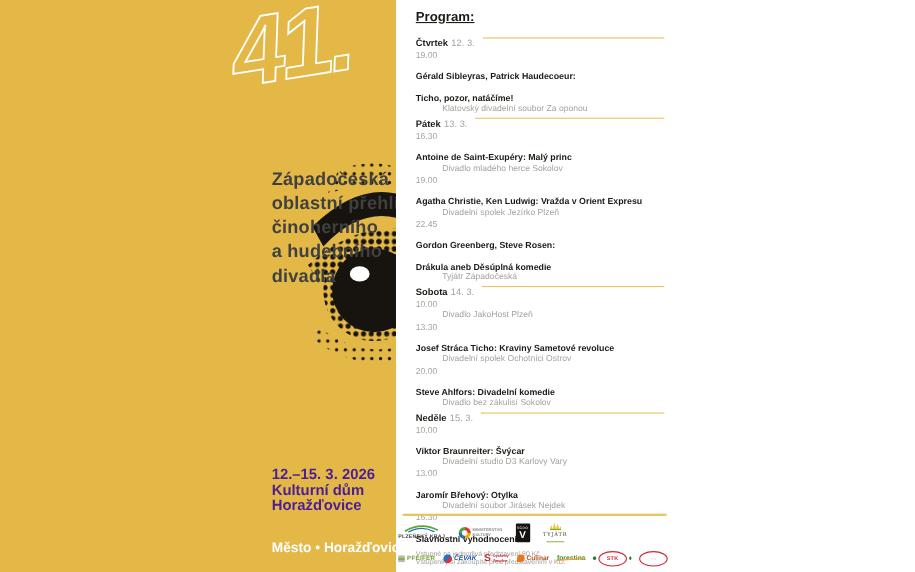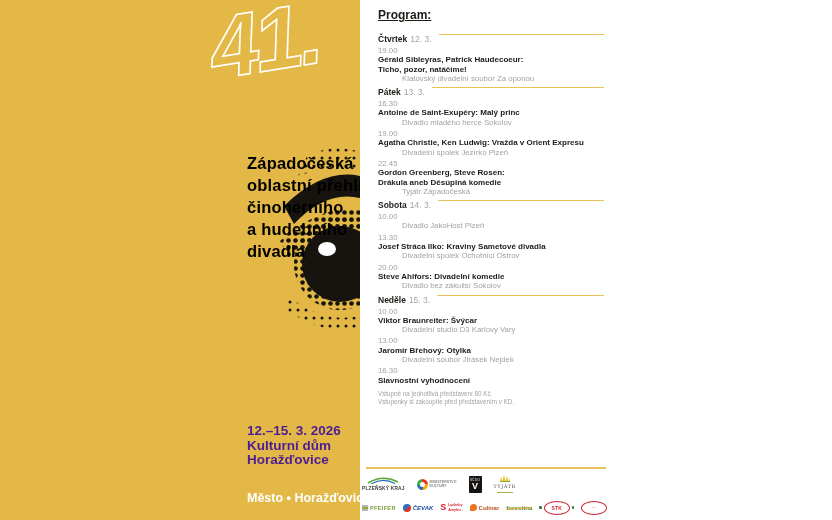--- a/index.html
+++ b/index.html
@@ -14,42 +14,42 @@
   }
   .edition{
     position:absolute;left:210px;top:-10px;z-index:2;
     font-size:88px;font-weight:800;font-style:italic;letter-spacing:-5px;
     color:transparent;-webkit-text-stroke:1.6px #ffffff;
     transform:rotate(-9deg);white-space:nowrap;
   }
   .eye-art{position:absolute;left:278px;top:146px;z-index:1;}
   .poster-title{
     position:absolute;left:247px;top:152px;z-index:3;
-    color:#000000;font-weight:700;font-size:16.5px;line-height:22px;
+    color:#404040;font-weight:700;font-size:16.5px;line-height:22px;
     letter-spacing:.2px;white-space:nowrap;
   }
   .poster-dates{
     position:absolute;left:247px;top:424px;z-index:3;
     color:#4c1d95;font-weight:700;font-size:13.5px;line-height:14.5px;
     white-space:nowrap;
   }
   .poster-footer{
     position:absolute;left:247px;top:491px;z-index:3;
     color:#ffffff;font-weight:700;font-size:12.5px;white-space:nowrap;
   }
   
   .program{position:absolute;left:378px;top:8px;width:226px;color:#1e1b17;}
   .program-heading{font-size:12px;font-weight:700;margin-bottom:12px;text-decoration:underline;}
   .day-row{display:flex;align-items:flex-start;margin:4px 0 2px;}
   .day-name{font-size:8.5px;font-weight:700;color:#1e1b17;white-space:nowrap;}
   .day-date{font-size:8.5px;color:#a5a29e;margin-left:3px;white-space:nowrap;}
   .day-line{flex:1;height:1px;background:#e8c35c;margin-left:7px;}
   .entry{margin-bottom:2px;}
   .time{font-size:7.8px;color:#a5a29e;line-height:9.3px;}
-  .title-line{font-size:8px;font-weight:700;color:#1e1b17;line-height:9.3px;white-space:nowrap;}
+  .title-line{font-size:8px;font-weight:700;color:#1e1b17;line-height:9.3px;white-space:nowrap;margin-top:10px;}
   .company{font-size:7.8px;color:#a5a29e;line-height:9.3px;white-space:nowrap;padding-left:24px;}
   .notes{margin-top:5px;}
   .note-line{font-size:6.3px;color:#a5a29e;line-height:7.6px;white-space:nowrap;}
   .bottom-divider{position:absolute;left:366px;top:467px;width:240px;height:1.5px;background:#e8c35c;}
   
   .sponsors-row1{position:absolute;left:362px;top:473px;width:246px;height:22px;
     display:flex;align-items:center;gap:12px;}
   .sponsors-row2{position:absolute;left:362px;top:499px;width:246px;height:17px;
     display:flex;align-items:center;gap:7px;}
   .logo{display:flex;align-items:center;gap:2px;}
@@ -169,21 +169,21 @@
           <span class="day-name">Sobota</span>
           <span class="day-date">14. 3.</span>
           <span class="day-line"></span>
         </div>
         <div class="entry">
           <div class="time">10.00</div>
           <div class="company">Divadlo JakoHost Plzeň</div>
         </div>
         <div class="entry">
           <div class="time">13.30</div>
-          <div class="title-line">Josef Stráca Ilko: Kraviny Sametové divadla</div>
+          <div class="title-line">Josef Stráca Ticho: Kraviny Sametové revoluce</div>
           <div class="company">Divadelní spolek Ochotníci Ostrov</div>
         </div>
         <div class="entry">
           <div class="time">20.00</div>
           <div class="title-line">Steve Ahlfors: Divadelní komedie</div>
           <div class="company">Divadlo bez zákulisí Sokolov</div>
         </div>
       </div>
       <div>
         <div class="day-row">

